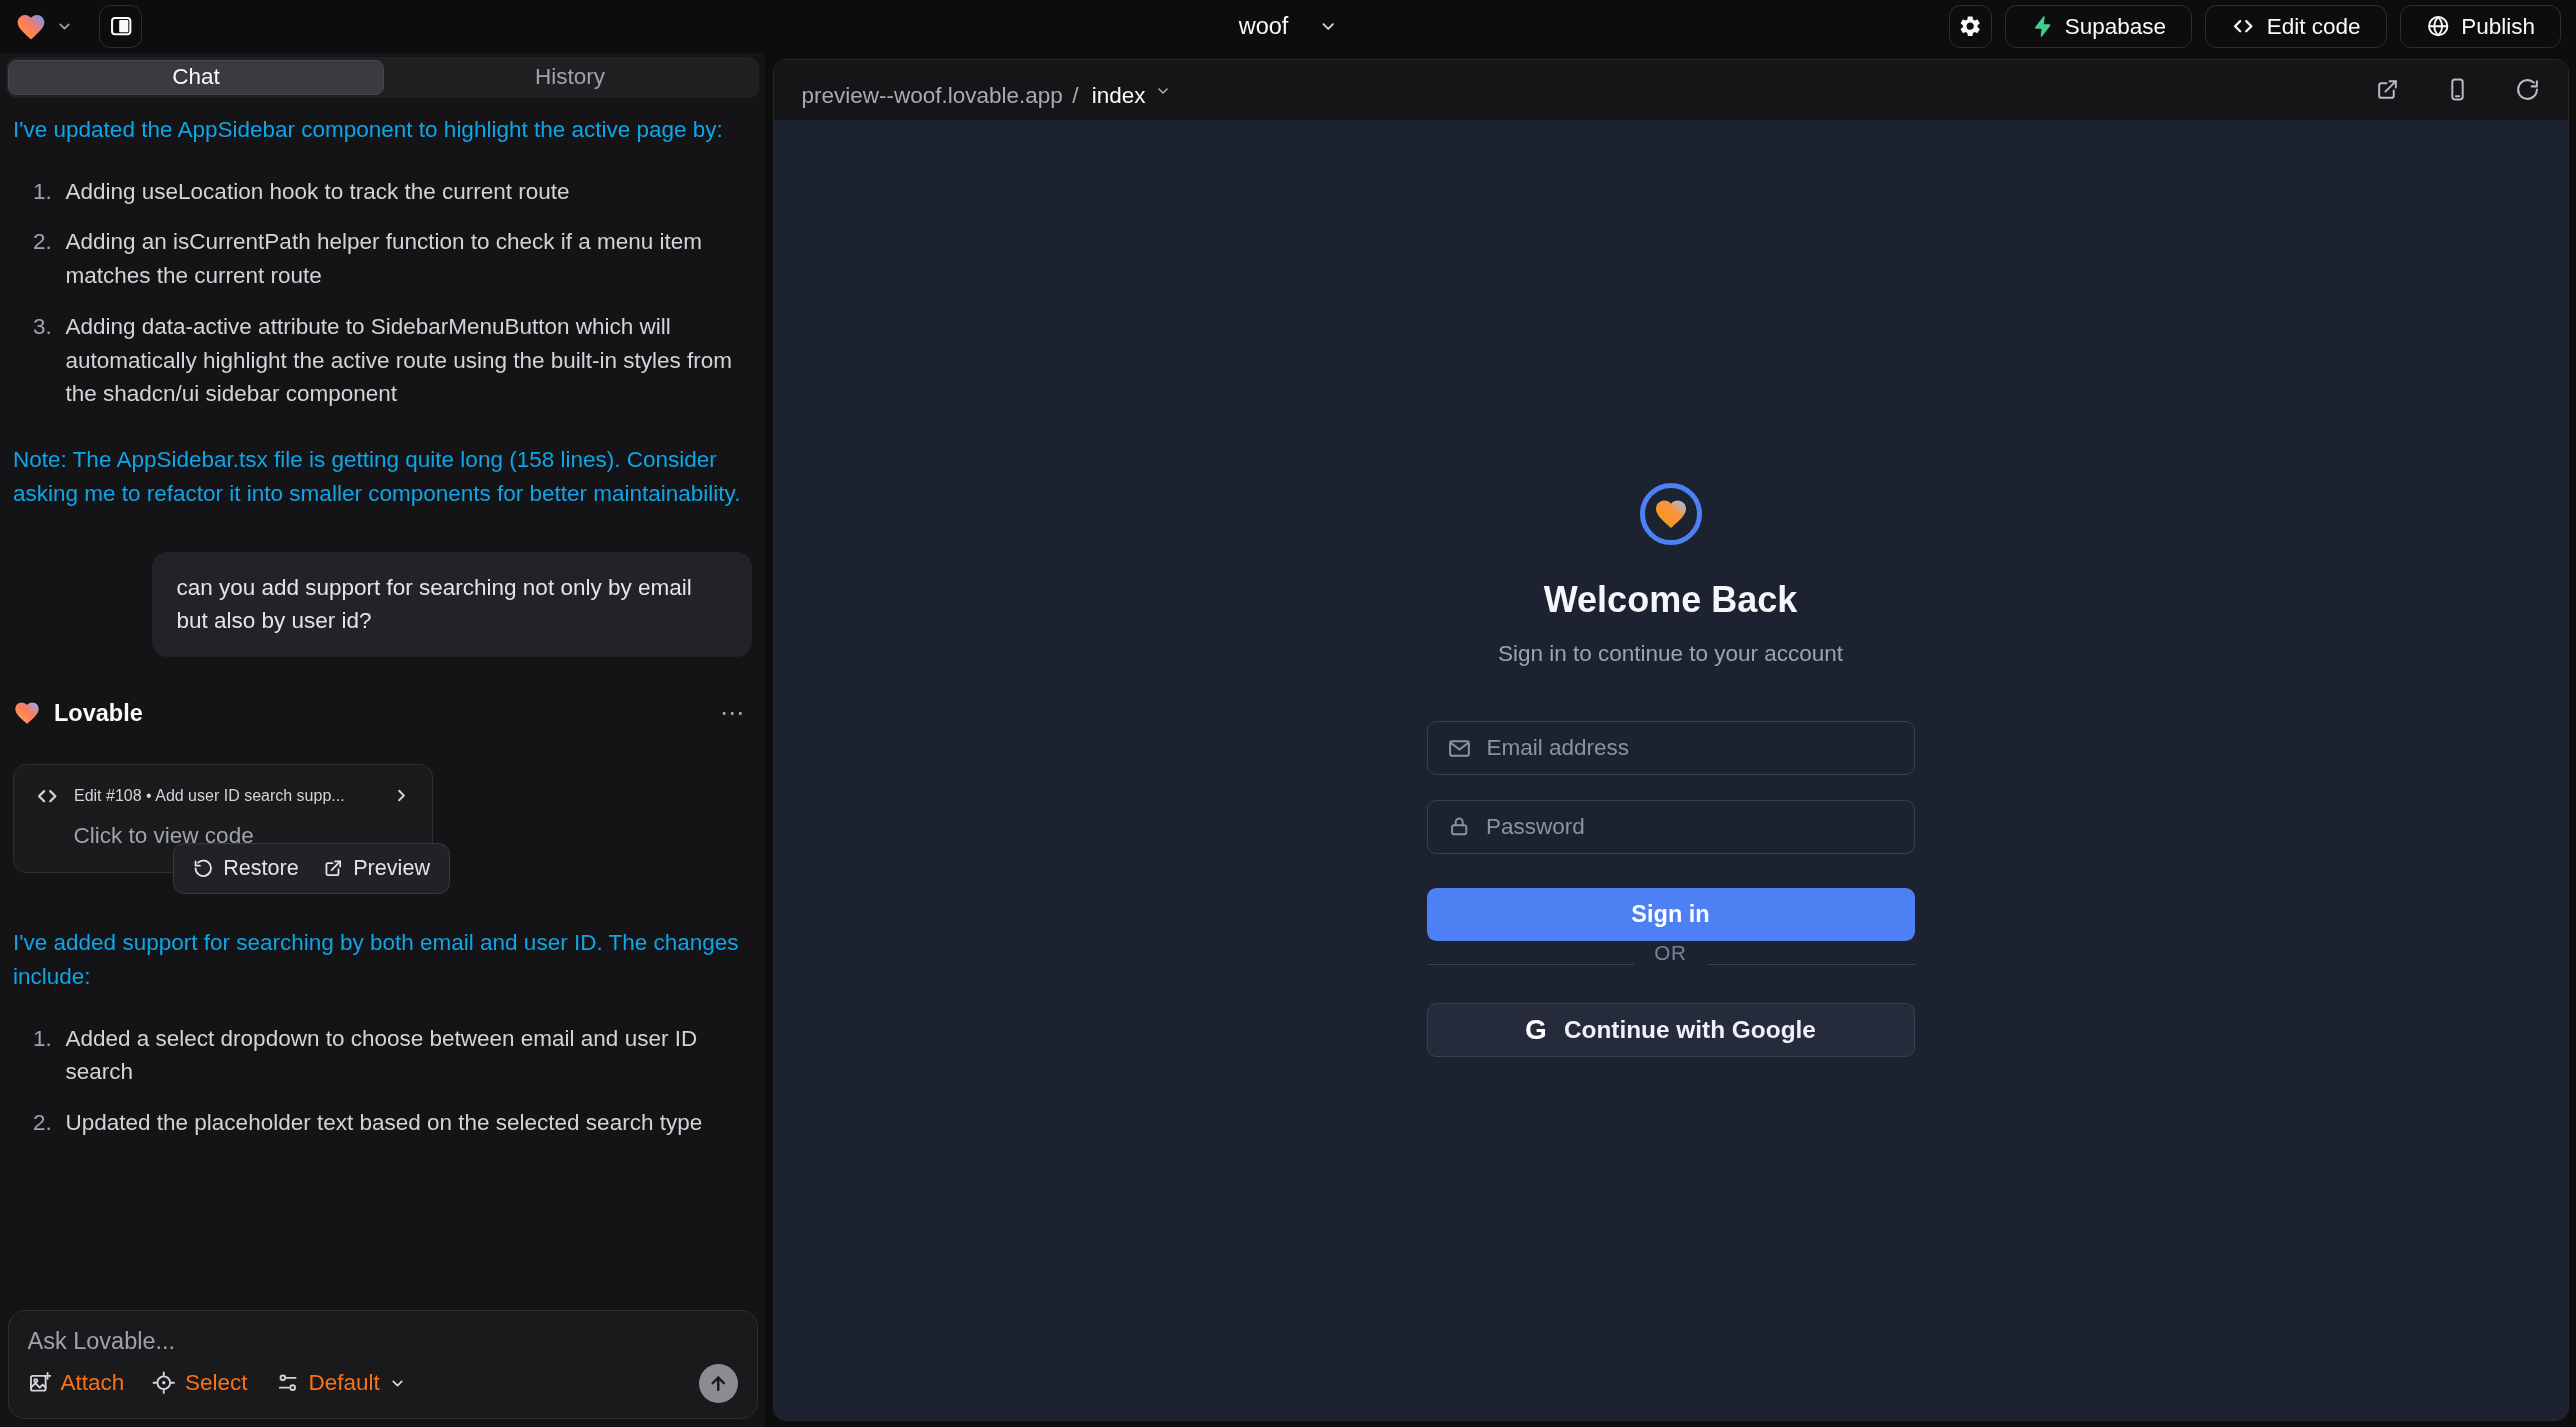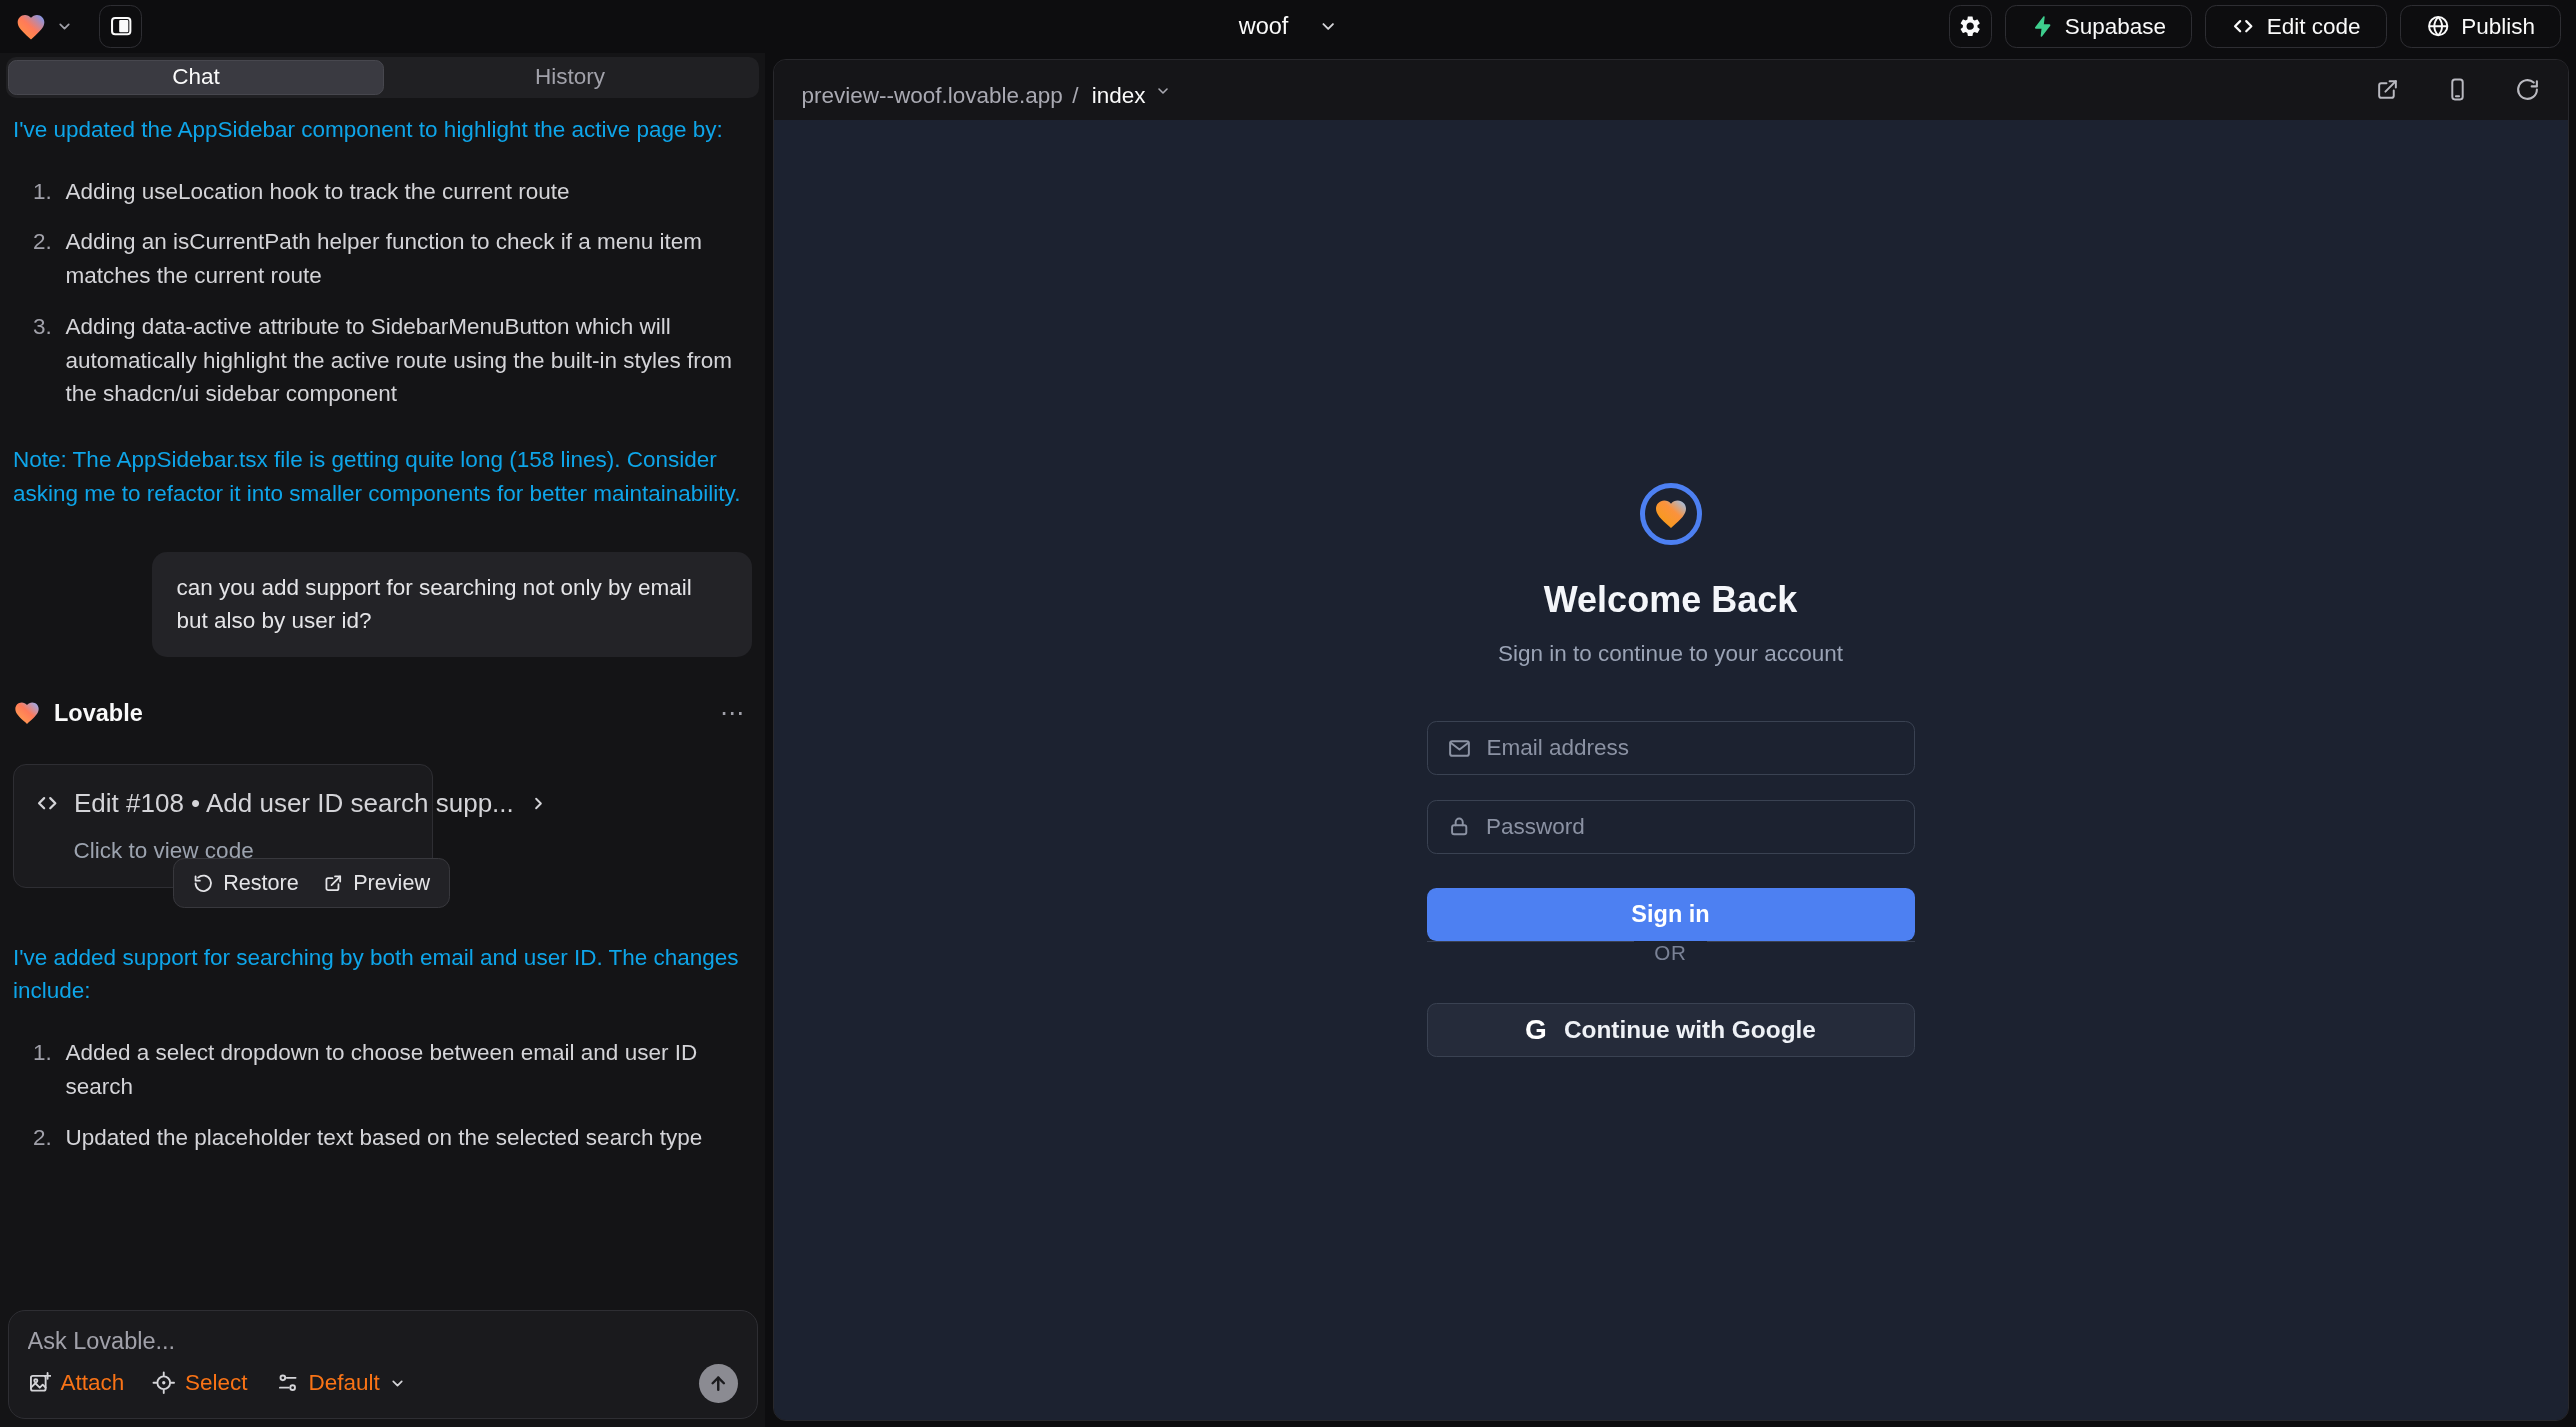--- a/index.html
+++ b/index.html
@@ -74,21 +74,21 @@
   .assistant-head { display:flex; align-items:center; gap:13px; margin:15px 0 26px 0; }
   .assistant-name { font-size:23.5px; color:#fafafa; font-weight:700; }
   .assistant-menu { margin-left:auto; color:#a1a1aa; font-size:24.4px; letter-spacing:1.9px; cursor:pointer; padding-right:5.6px; }
 
   .edit-wrap { position:relative; width:420px; margin:32px 0 53px 0; }
   .edit-card {
     background:#1b1b1e; border:0.9px solid #2e2e33; border-radius:13px;
     padding:19px 20.6px; cursor:pointer;
   }
   .edit-card-row1 { display:flex; align-items:center; gap:15px; color:#d4d4d8; }
-  .edit-title { font-size:26px; flex:1; white-space:nowrap; }
+  .edit-title { font-size:16px; flex:1; white-space:nowrap; }
   .edit-sub { margin:11.3px 0 0 39px; color:#9ca3af; font-size:22.5px; }
   .hover-pill {
     position:absolute; right:-17px; bottom:-20.6px;
     background:#222226; border:0.9px solid #38383d; border-radius:11.3px;
     display:flex; align-items:center; gap:24.4px; padding:11.3px 19px;
   }
   .pill-btn { display:flex; align-items:center; gap:9.4px; color:#e4e4e7; font-size:21.6px; cursor:pointer; background:none; border:none; font-family:inherit; }
 
   
   .composer {
@@ -136,21 +136,21 @@
     flex:1; background:transparent; border:none; outline:none; color:#e5e9f0;
     font-size:22.5px; font-family:inherit;
   }
   .field input::placeholder { color:#8b92a3; }
   .field-email { margin-top:54px; }
   .field-pass { margin-top:24.4px; }
   .signin-btn {
     margin-top:34px; width:100%; height:53px; border:none; border-radius:9.4px;
     background:#4d80f2; color:#fff; font-size:23.5px; font-weight:700; font-family:inherit; cursor:pointer;
   }
-  .or-row { width:100%; display:flex; align-items:flex-start; gap:20.6px; }
+  .or-row { width:100%; display:flex; align-items:flex-end; gap:20.6px; }
   .or-line { flex:1; height:0.9px; background:#3a4152; }
   .or-text { color:#7a8296; font-size:20.6px; letter-spacing:0.9px; }
   .google-btn {
     margin-top:38px; width:100%; height:54px; border:1.9px solid #3a4252; border-radius:9.4px;
     background:#252b3a; color:#eef1f6; font-size:24.4px; font-weight:700; font-family:inherit;
     display:flex; align-items:center; justify-content:center; gap:17px; cursor:pointer;
   }
   .g-glyph { font-size:28px; font-weight:700; color:#fff; }
 </style>
 </head>

